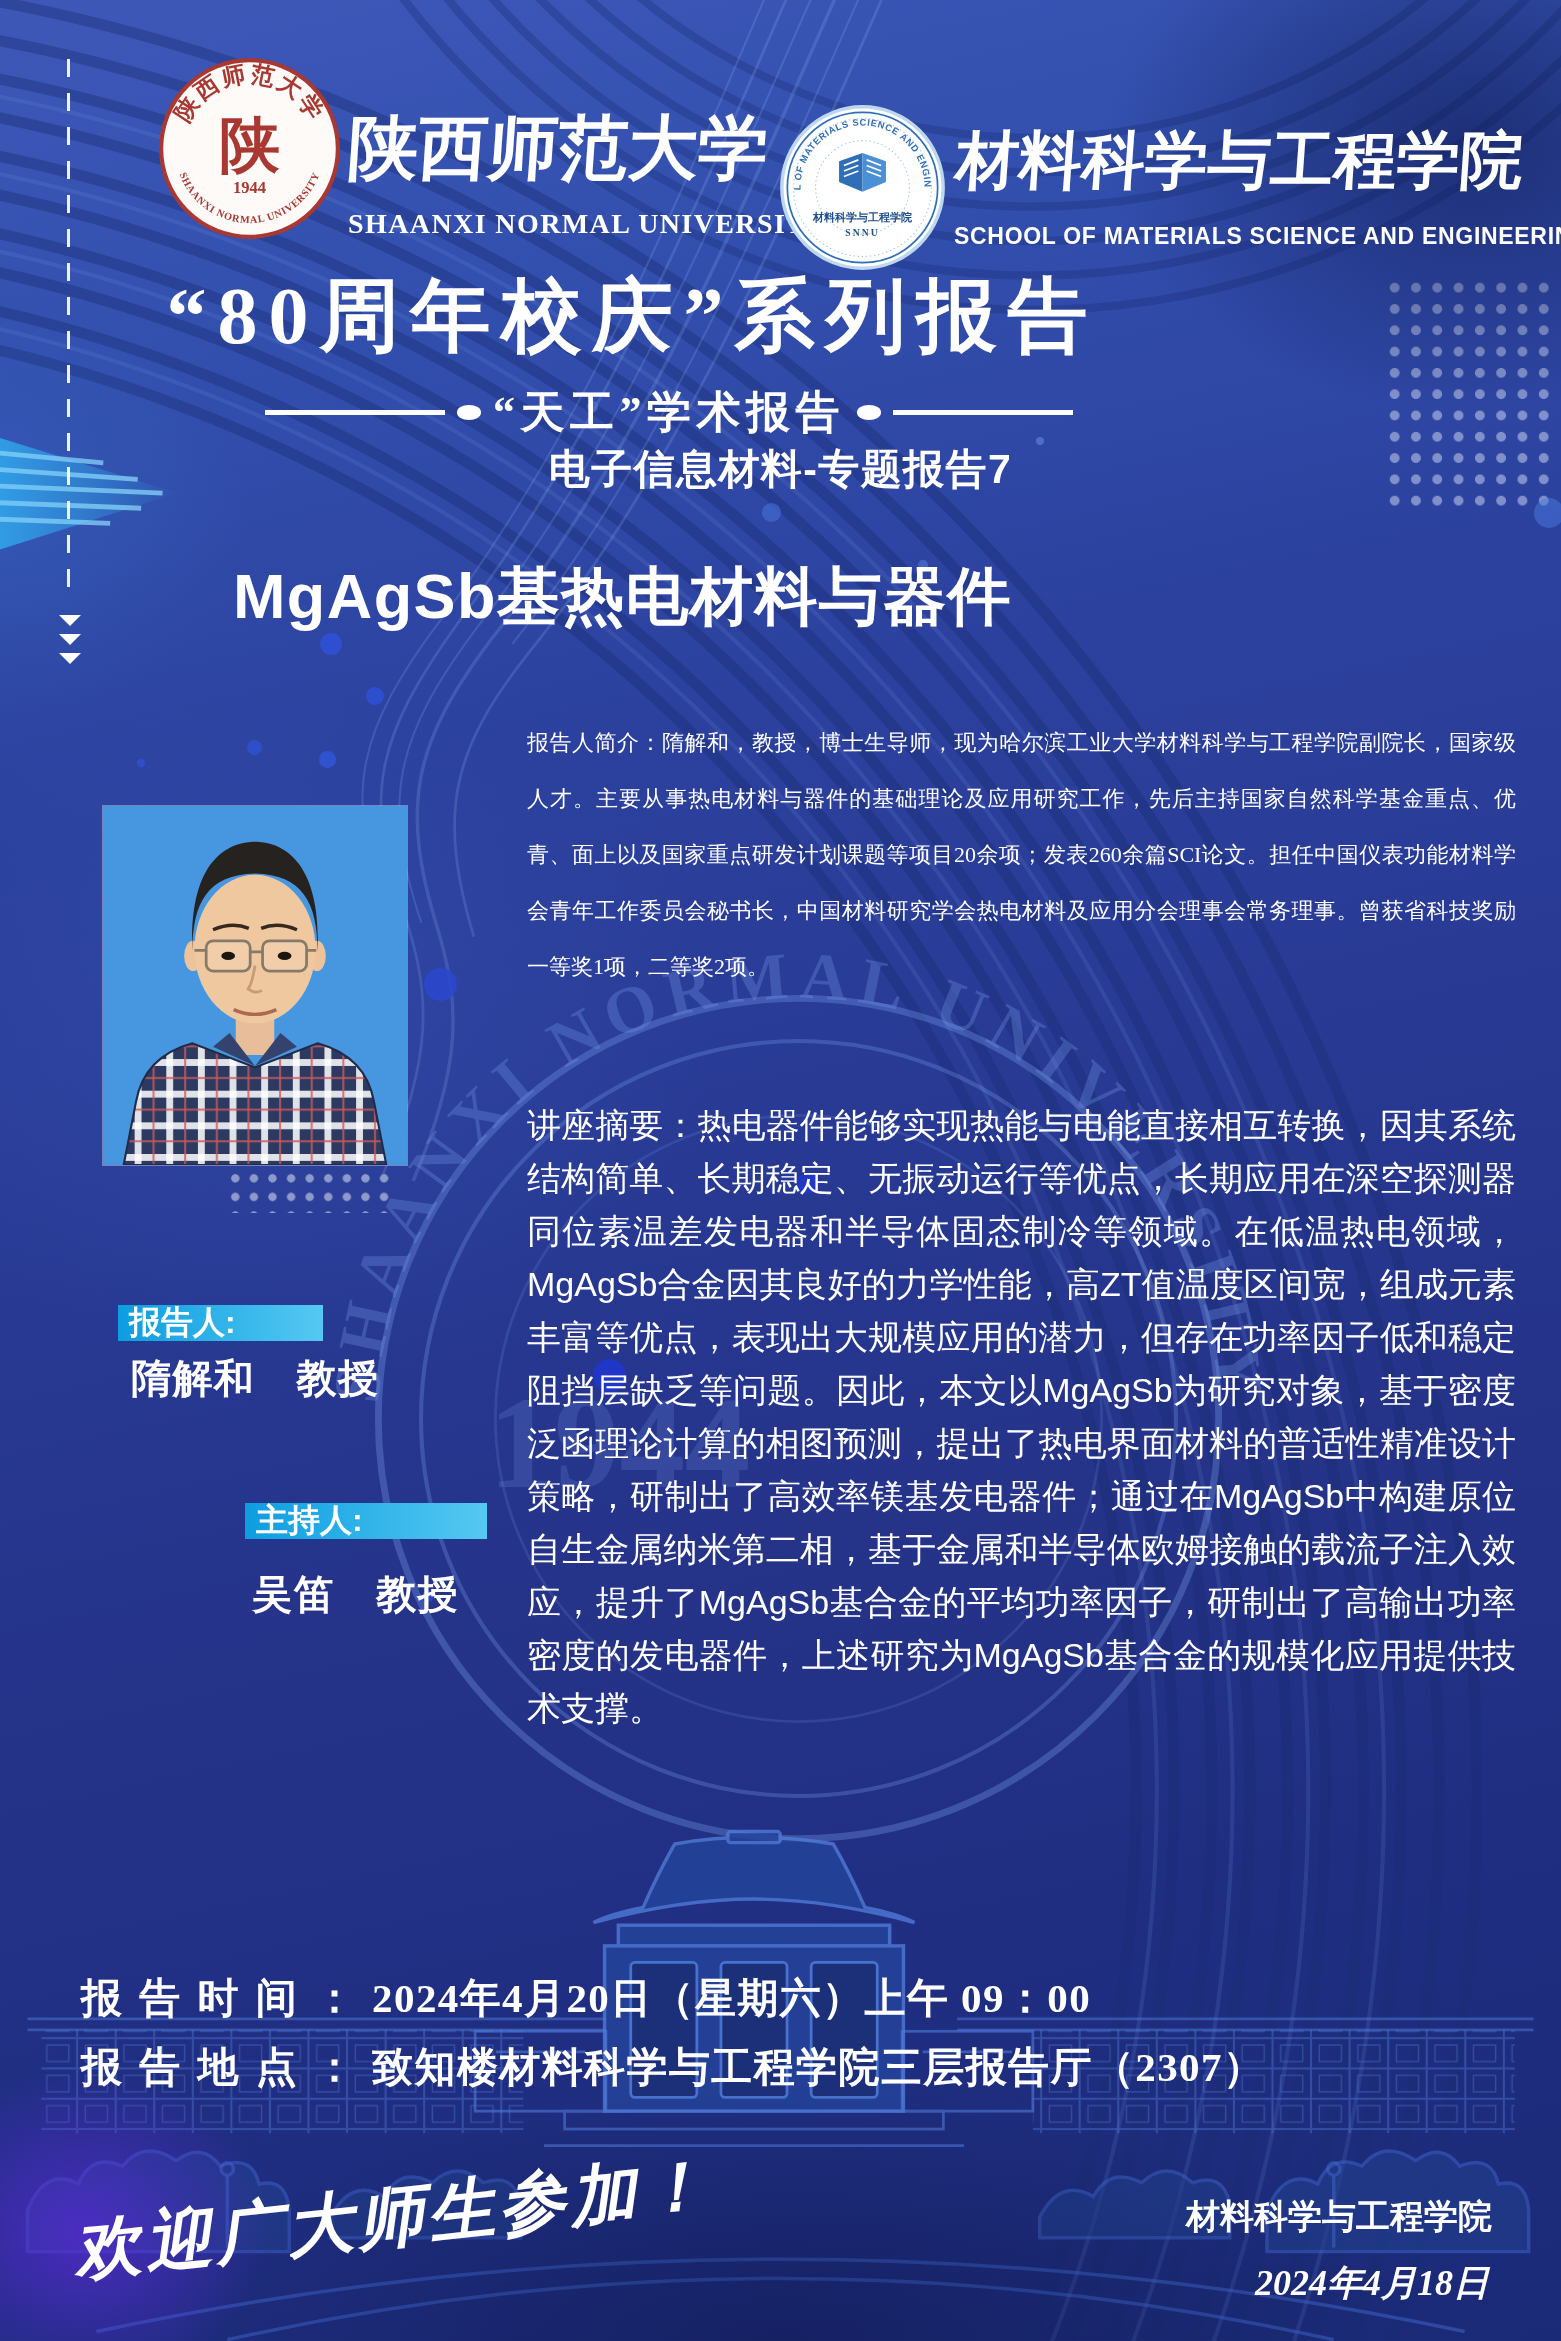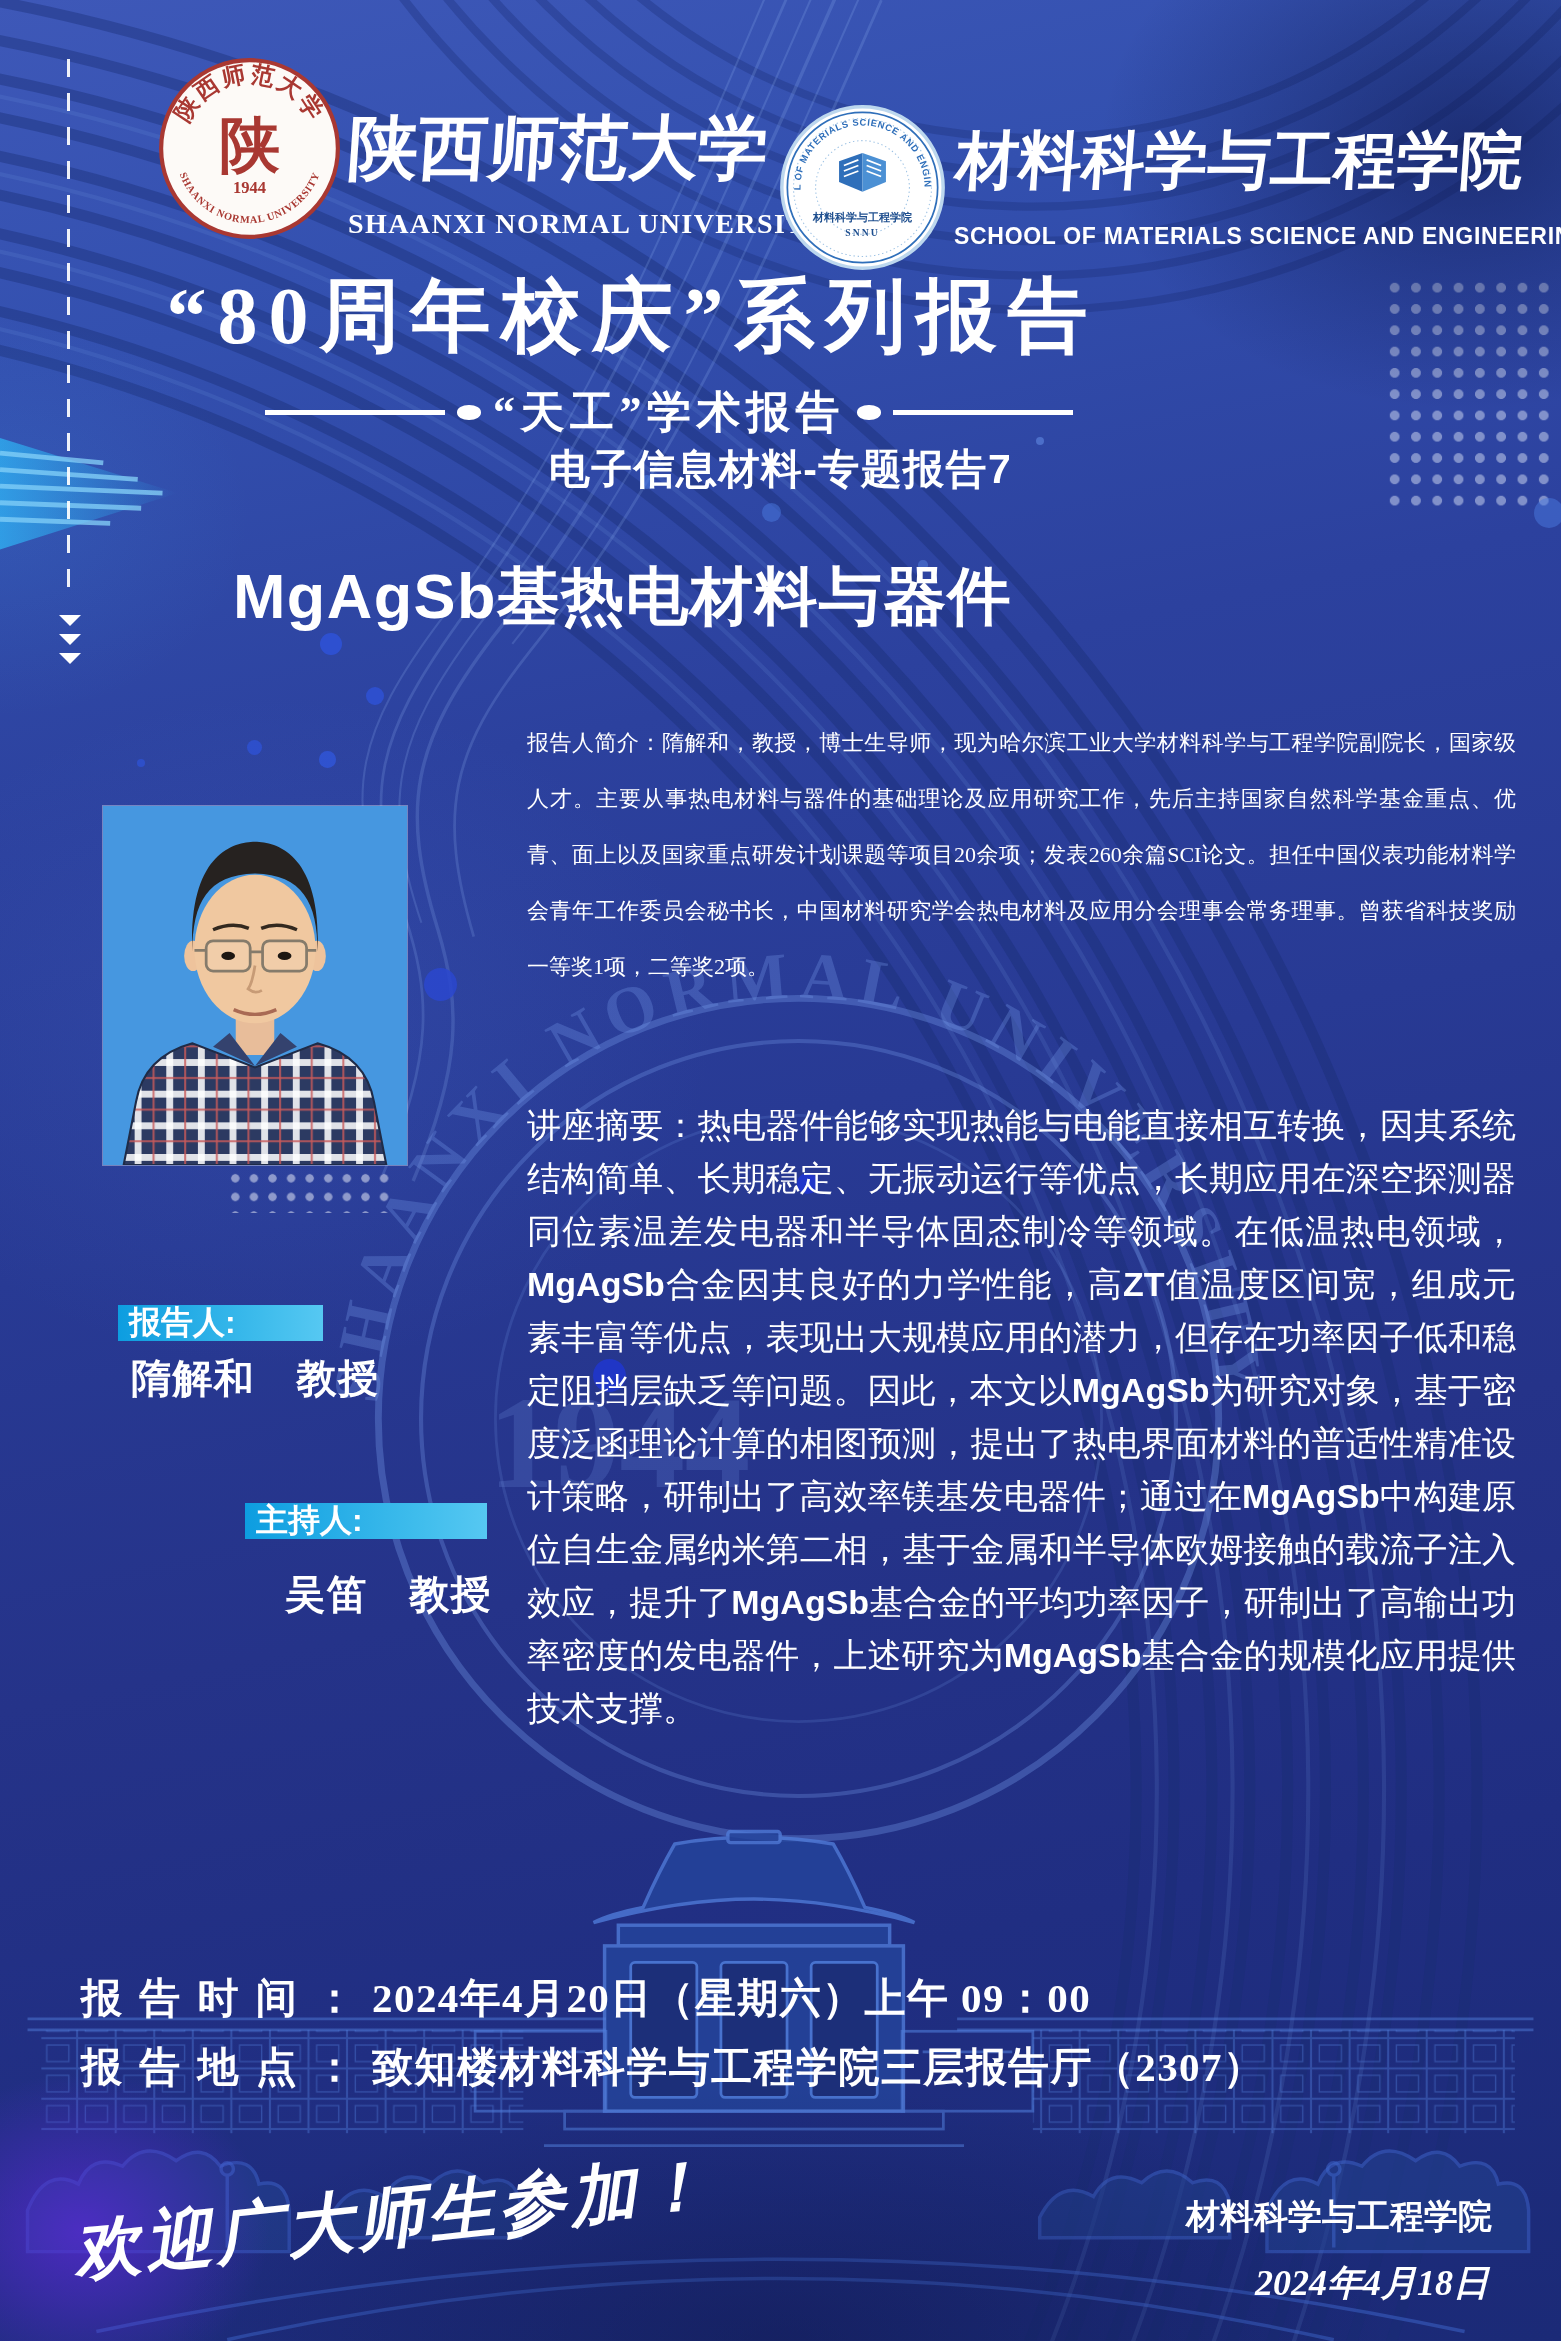--- a/index.html
+++ b/index.html
@@ -53,33 +53,33 @@
   .subdot{width:23.4px;height:14.5px;border-radius:50%;background:#ffffff;}
   .t-sub{font-size:44px;font-weight:700;letter-spacing:5.5px;white-space:nowrap;}
   .t-topic{left:0;top:442px;width:1561px;text-align:center;font-size:41px;font-weight:700;
     font-family:"Liberation Sans","DejaVu Sans",sans-serif;letter-spacing:1.4px;z-index:5;white-space:nowrap;}
   .t-issue{left:0;top:501px;width:1561px;text-align:center;font-size:40px;font-weight:700;z-index:5;}
   .t-main{left:0;top:554px;width:1245px;text-align:center;font-size:63px;font-weight:700;
     font-family:"Liberation Sans","DejaVu Sans",sans-serif;letter-spacing:1.4px;z-index:5;white-space:nowrap;}
   
   .bio{left:527px;top:715px;width:989px;font-size:22px;line-height:56px;text-align:justify;z-index:5;font-family:Liberation Serif, serif;}
   .abstract{left:527px;top:1099px;width:989px;font-size:34px;line-height:53px;text-align:justify;z-index:5;}
-  .seg-b{font-family:"Liberation Sans","DejaVu Sans",sans-serif;font-weight:700;}
+  .seg-b{font-family:"Liberation Sans","DejaVu Sans",sans-serif;font-weight:400;}
   
   .photo{left:103px;top:806px;width:304px;height:359px;z-index:5;outline:0.7px solid rgba(255,255,255,.35);}
   
   .label-bar{height:36px;background:linear-gradient(90deg,#0d9de0,#3ebcec 70%,#56c8f2);z-index:5;
     display:flex;align-items:center;padding-left:11px;box-sizing:border-box;}
   .bar-speaker{left:118px;top:1305px;width:205px;}
   .bar-host{left:245px;top:1503px;width:242px;}
   .bar-label{font-family:"Liberation Sans","DejaVu Sans",sans-serif;font-weight:700;font-size:32px;
     color:#fff;white-space:nowrap;}
   .name{font-size:40px;font-weight:700;letter-spacing:1.4px;z-index:5;white-space:pre;}
   .name-speaker{left:131px;top:1351px;}
-  .name-host{left:252px;top:1567px;margin-left:33px;}
+  .name-host{left:252px;top:1567px;}
   
   .sched{left:81px;font-size:41px;font-weight:700;z-index:6;white-space:nowrap;}
   .sched-time{top:1971px;}
   .sched-place{top:2040px;}
   .slabel{letter-spacing:0.42em;}
   .sval{letter-spacing:1.4px;}
   
   .welcome{left:72px;top:2169px;width:702px;font-size:67px;font-weight:700;font-style:italic;
     letter-spacing:4.1px;transform:rotate(-6deg);z-index:6;white-space:nowrap;}
   .org{right:69px;top:2194px;font-size:34px;font-weight:700;z-index:6;white-space:nowrap;}

